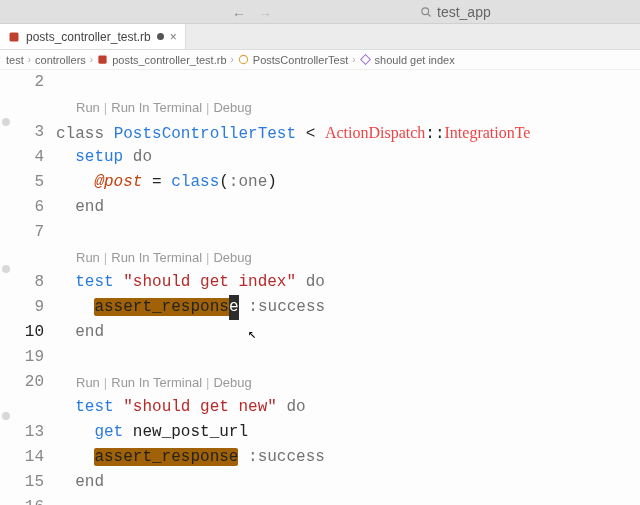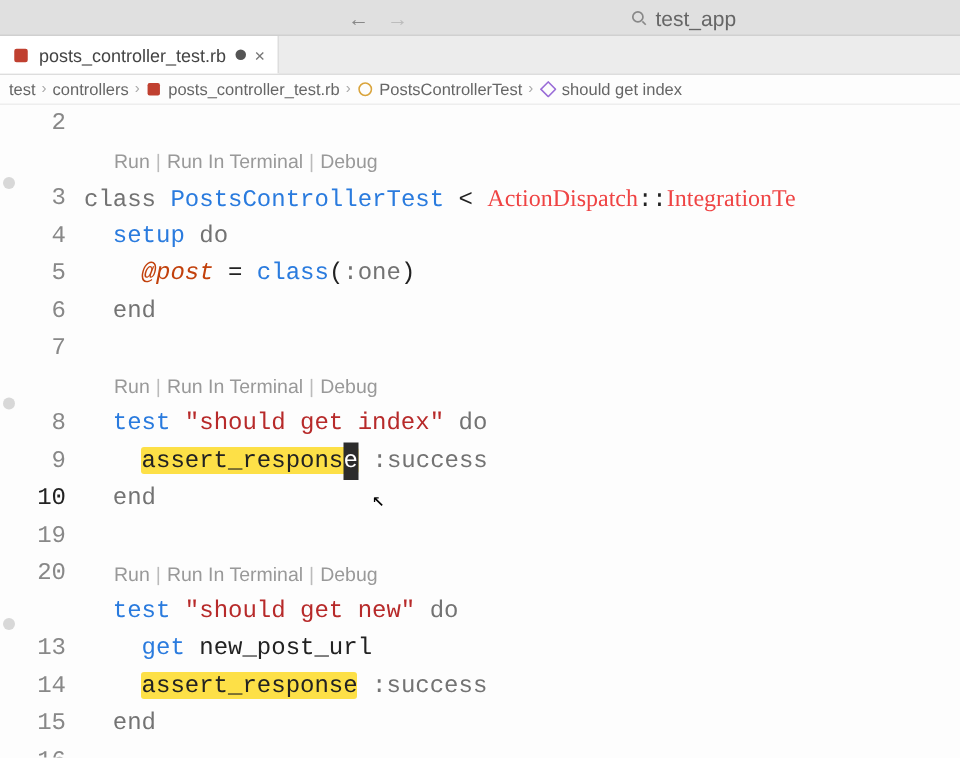--- a/index.html
+++ b/index.html
@@ -102,21 +102,21 @@
   .codelens .lenslink { cursor:pointer; }
   .codelens .sep { margin: 0 4px; color:#bbb;}
   .tok-kw { color:#737373; }
   .tok-class { color:#2a7bde; }
   .tok-const { color:#ef4444;font-family:Liberation Serif, serif; }
   .tok-method { color:#2a7bde; }
   .tok-str { color:#b72a2a; }
   .tok-sym { color:#737373; }
   .tok-ivar { color:#c2410c;font-style:italic; }
   .tok-plain { color:#222; }
-  .hi-occ { background:#fde047; border-radius:2px; }
+  .hi-occ { background:#a16207; border-radius:2px; }
   .cursor-block {
     display:inline-block;
     background:#2c2c2c;
     color:#fff;
     width:0.62em;
     text-align:center;
   }
   .mouse-cursor {
     position:absolute;
     left: 248px;

